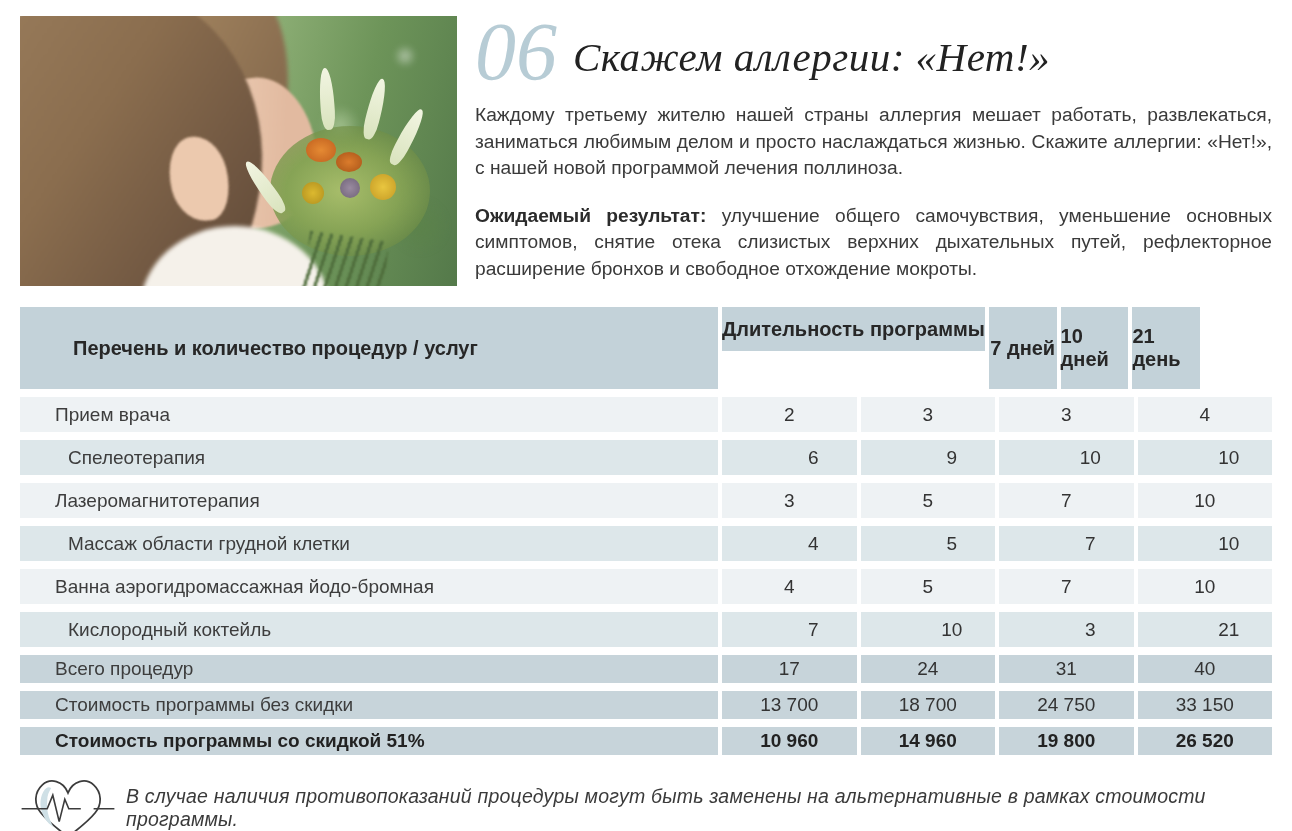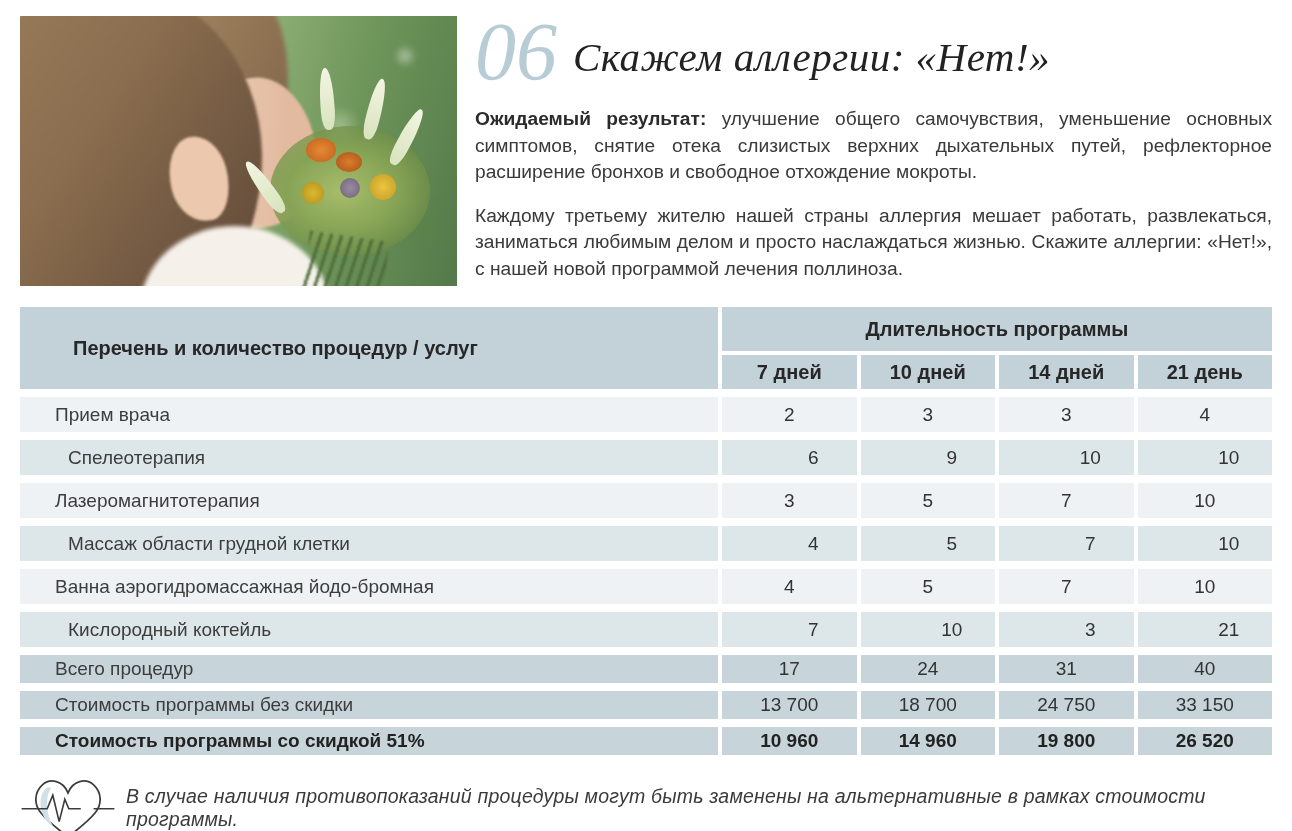--- a/index.html
+++ b/index.html
@@ -62,21 +62,21 @@
   .para{margin-top:17px;font-size:19.2px;line-height:1.38;text-align:justify;color:var(--text_body);}
   .para2{margin-top:21px;}
   .para2 b{color:#2b2b2b;}
 
   
   .ptable{margin-top:21px;width:1252px;}
   .thead{display:grid;grid-template-columns:698px 1fr;gap:4px;}
   .cell{display:flex;align-items:center;}
   .hleft{background:var(--table_header_bg);height:82px;padding-left:53px;
     font-weight:bold;font-size:20px;color:#272727;}
-  .hright{display:flex;flex-direction:column;gap:4px;height:82px;}
+  .hright{display:flex;flex-direction:row;gap:4px;height:82px;}
   .group{background:var(--table_header_bg);height:44px;display:flex;align-items:center;
     justify-content:center;font-weight:bold;font-size:20px;color:#272727;}
   .durations{display:grid;grid-template-columns:repeat(4,1fr);gap:4px;flex:1;}
   .durations .cell{background:var(--table_header_bg);justify-content:center;
     font-weight:bold;font-size:20px;color:#272727;}
   .trow{display:grid;grid-template-columns:698px repeat(4,1fr);gap:4px;margin-top:8px;height:35px;}
   .trow .svc{padding-left:35px;font-size:19px;color:#3d3d3d;white-space:nowrap;}
   .trow .val{justify-content:center;font-size:19px;color:#333;white-space:nowrap;}
   .trow.light .cell{background:var(--row_light);}
   .trow.mid .cell{background:var(--row_mid);padding-left:48px;}
@@ -116,34 +116,33 @@
         <div class="fl" style="left:90px;top:92px;width:20px;height:20px;background:radial-gradient(#9a8ba0,#6f6277)"></div>
       </div>
       <div class="hand"></div>
     </div>
 
     <div class="headtext">
       <div class="titleline">
         <span class="num">06</span>
         <h1 class="title">Скажем аллергии: «Нет!»</h1>
       </div>
+      <p class="para">Каждому третьему жителю нашей страны аллергия мешает работать, развлекаться, заниматься любимым делом и просто наслаждаться жизнью. Скажите аллергии: «Нет!», с нашей новой программой лечения поллиноза.</p>
       <p class="para para2"><b>Ожидаемый результат:</b><span> улучшение общего самочувствия, уменьшение основных симптомов, снятие отека слизистых верхних дыхательных путей, рефлекторное расширение бронхов и свободное отхождение мокроты.</span></p>
-      <p class="para">Каждому третьему жителю нашей страны аллергия мешает работать, развлекаться, заниматься любимым делом и просто наслаждаться жизнью. Скажите аллергии: «Нет!», с нашей новой программой лечения поллиноза.</p>
     </div>
   </div>
 
   <div class="ptable">
     <div class="thead">
       <div class="cell hleft">Перечень и количество процедур / услуг</div>
       <div class="hright">
         <div class="group">Длительность программы</div>
         <div class="durations">
           <div class="cell">7 дней</div>
           <div class="cell">10 дней</div>
-          <div class="cell">14 дней</div>
           <div class="cell">21 день</div>
         </div>
       </div>
     </div>
 
     <div class="trow light">
       <div class="cell svc">Прием врача</div>
       <div class="cell val">2</div>
       <div class="cell val">3</div>
       <div class="cell val">3</div>

